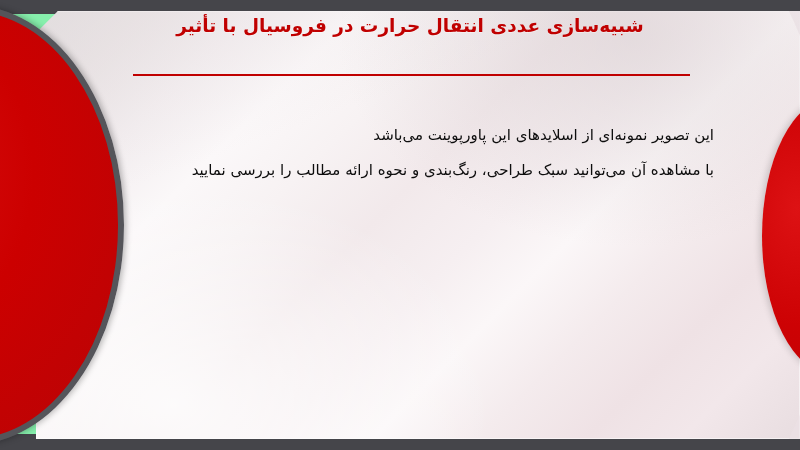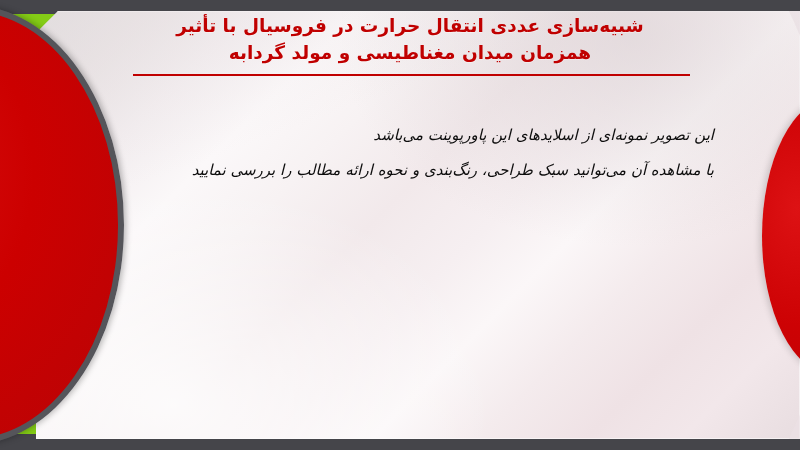--- a/index.html
+++ b/index.html
@@ -5,21 +5,21 @@
   html, body {
     margin: 0;
     padding: 0;
     background: #2f2f2f;
   }
   #slide {
     position: relative;
     width: 800px;
     height: 450px;
     overflow: hidden;
-    background: #84cc16;
+    background: #86efac;
     font-family: "DejaVu Sans", "Liberation Sans", sans-serif;
   }
 
   
   .frame-bar {
     position: absolute;
     left: 0;
     width: 800px;
     background: #45454a;
   }
@@ -137,21 +137,20 @@
   }
 
   
   .body-wrap {
     position: absolute;
     right: 86px;
     top: 118px;
     width: 620px;
     text-align: right;
     z-index: 6;
-    font-style: italic;
   }
   .body-line {
     color: #0d0d0d;
     font-size: 15px;
     line-height: 35px;
     font-weight: normal;
     white-space: nowrap;
   }
 </style>
 </head>
@@ -173,21 +172,20 @@
       <div class="band" style="width:1520px;height:1520px;border-width:28px;border-color:rgba(228,216,221,0.5);"></div>
     </div>
     <div class="panel-sheen"></div>
   </div>
 
   <div class="red-ellipse-left"></div>
   <div class="red-ellipse-right"></div>
 
   <div class="title-wrap">
     <div class="title-line">شبیه‌سازی عددی انتقال حرارت در فروسیال با تأثیر</div>
-    <div class="title-line">همزمان میدان مغناطیسی و مولد گردابه</div>
   </div>
   <div class="title-rule"></div>
 
   <div class="body-wrap">
     <div class="body-line">این تصویر نمونه‌ای از اسلایدهای این پاورپوینت می‌باشد</div>
     <div class="body-line">با مشاهده آن می‌توانید سبک طراحی، رنگ‌بندی و نحوه ارائه مطالب را بررسی نمایید</div>
   </div>
 
 </div>
 

